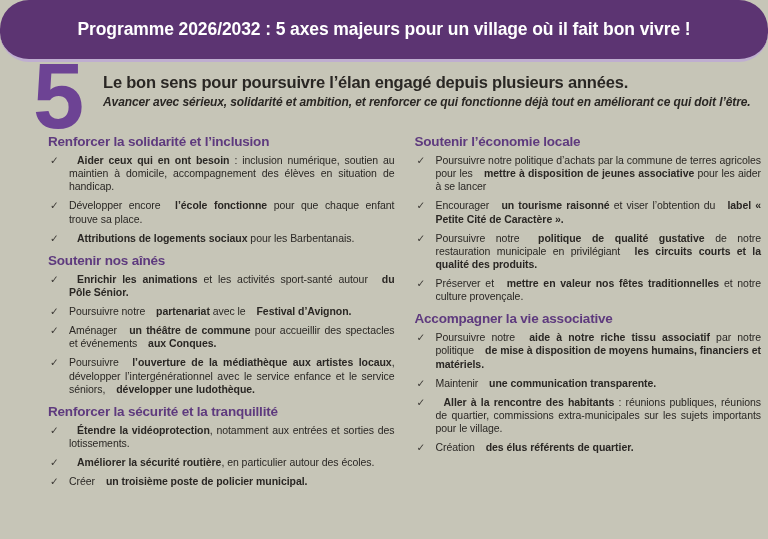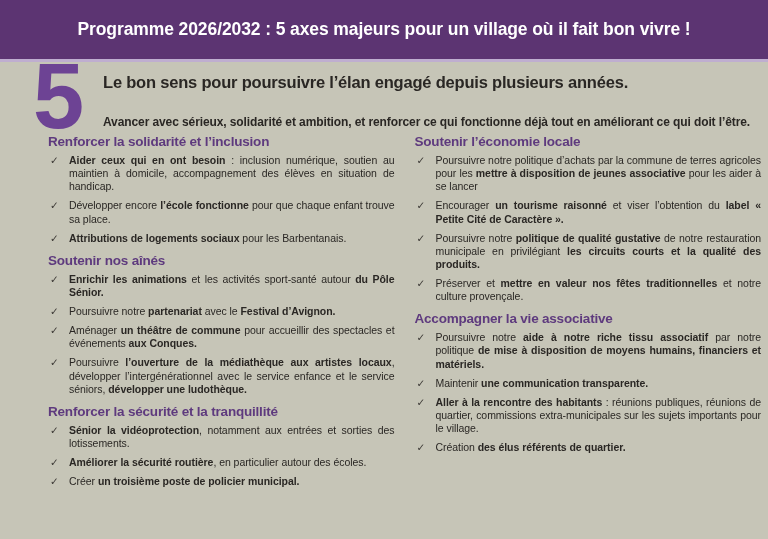--- a/index.html
+++ b/index.html
@@ -9,41 +9,41 @@
   .page {
     width:768px; height:539px; overflow:hidden; position:relative;
     background:var(--page-bg, #c6c5b7);
   }
 
   
   .top-bar {
     height:62px; width:100%;
     background:var(--header-bg, #5c3472);
     border-bottom:3px solid var(--header-underline, #bfaed0);
-    display:flex; align-items:center; justify-content:center;
+    display:flex; align-items:center; justify-content:center;border-radius:29px;
   }
   .top-bar h1 {
     color:var(--header-text, #ffffff);
     font-size:17.5px; font-weight:bold; letter-spacing:-0.1px;
   }
 
   
   .intro { height:71px; display:flex; align-items:flex-start; padding-left:33px; }
   .big-number {
     font-size:92px; font-weight:bold; line-height:0.95;
     color:var(--number-purple, #6d4394);
     margin-top:-9px; min-width:58px; text-align:left;
   }
   .intro-copy { margin-left:12px; padding-top:11px; }
   .intro-copy h2 {
     font-size:16.5px; font-weight:bold; color:var(--body-text, #2a2724);
-    letter-spacing:-0.2px; margin-bottom:23px;
+    letter-spacing:-0.2px; margin-bottom:3px;
   }
   .intro-copy .subtitle {
-    font-size:12px; font-weight:bold; 
+    font-size:12px; font-weight:bold; font-style:italic;
     color:var(--body-text, #2a2724); letter-spacing:-0.1px;
   }
 
   
   .columns { display:flex; gap:20px; padding:1px 7px 0 48px; }
   .column { flex:1; min-width:0; }
 
   .section-heading {
     font-size:13.5px; font-weight:bold;
     color:var(--accent-purple, #5e3a7e);
@@ -53,21 +53,21 @@
 
   .bullet { display:flex; margin-bottom:6px; }
   .check {
     flex:0 0 21px; font-size:10.5px; line-height:1.25;
     color:var(--check-color, #3d3a36); padding-left:2px;
   }
   .bullet-text {
     flex:1; font-size:10.5px; line-height:1.25; letter-spacing:-0.05px;
     color:var(--body-text, #2a2724); text-align:justify;
   }
-  .bullet-text b { font-weight:bold; }
+  .bullet-text b { font-weight:bold;margin-left:8px; }
 </style>
 </head>
 <body>
 
 <div class="page">
 
   <header class="top-bar">
     <h1>Programme 2026/2032 : 5 axes majeurs pour un village où il fait bon vivre !</h1>
   </header>
 
@@ -114,21 +114,21 @@
           </div>
           <div class="bullet">
             <span class="check">✓</span>
             <p class="bullet-text"><span>Poursuivre </span><b>l’ouverture de la médiathèque aux artistes locaux</b><span>, développer l’intergénérationnel avec le service enfance et le service séniors, </span><b>développer une ludothèque.</b></p>
           </div>
         </section>
         <section>
           <h3 class="section-heading">Renforcer la sécurité et la tranquillité</h3>
           <div class="bullet">
             <span class="check">✓</span>
-            <p class="bullet-text"><b>Sénior la vidéoprotection</b><span>, notamment aux entrées et sorties des lotissements.</span></p>
+            <p class="bullet-text"><b>Étendre la vidéoprotection</b><span>, notamment aux entrées et sorties des lotissements.</span></p>
           </div>
           <div class="bullet">
             <span class="check">✓</span>
             <p class="bullet-text"><b>Améliorer la sécurité routière</b><span>, en particulier autour des écoles.</span></p>
           </div>
           <div class="bullet">
             <span class="check">✓</span>
             <p class="bullet-text"><span>Créer </span><b>un troisième poste de policier municipal.</b></p>
           </div>
         </section>

